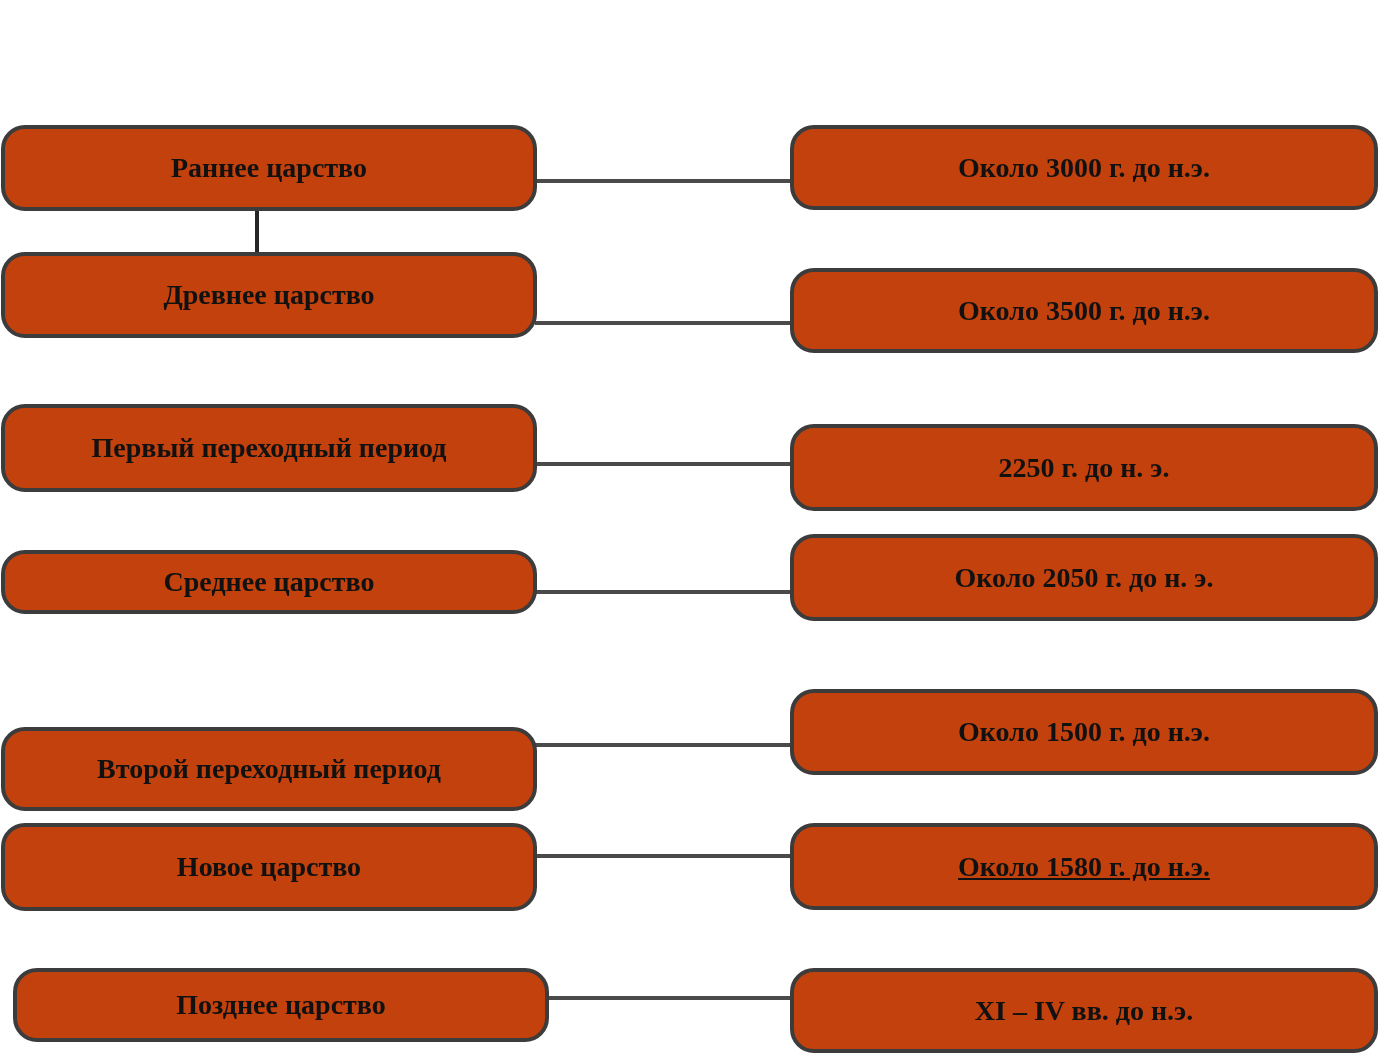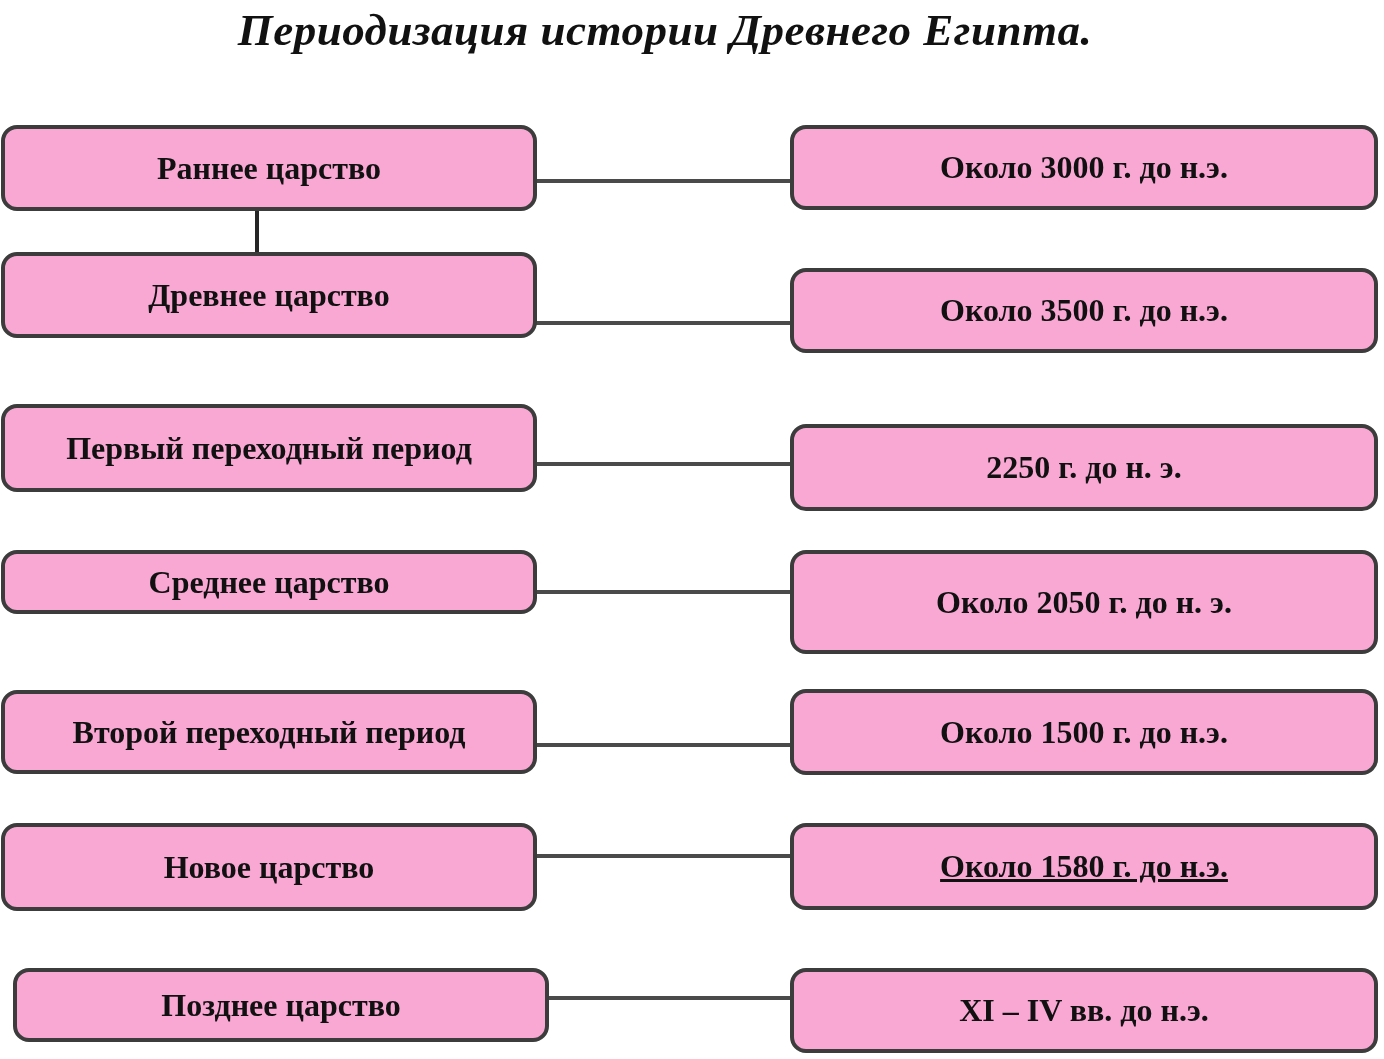--- a/index.html
+++ b/index.html
@@ -26,28 +26,28 @@
     font-size: 45px;
     line-height: 60px;
     font-weight: bold;
     font-style: italic;
     color: var(--text, #111111);
     letter-spacing: 0.5px;
   }
   .box {
     position: absolute;
     box-sizing: border-box;
-    background: #f9a8d4;
+    background: #c2410c;
     border: 4px solid var(--border, #3c3c3c);
-    border-radius: 16px;
+    border-radius: 24px;
     display: flex;
     align-items: center;
     justify-content: center;
     text-align: center;
-    font-size: 32px;
+    font-size: 28px;
     font-weight: bold;
     color: var(--text, #111111);
     padding: 0 12px;
     z-index: 2;
   }
   .box.left  { left: 1px;  width: 536px; }
   .box.right { left: 790px; width: 588px; }
   .hconn {
     position: absolute;
     left: 535px;
@@ -63,21 +63,20 @@
     width: 4px;
     height: 61px;
     background: #262626;
     z-index: 1;
   }
 </style>
 </head>
 <body>
 
 <div class="canvas" style="--bg: #ffffff; --border: #3c3c3c; --line: #4a4a4a; --text: #111111;">
-  <h1 class="title">Периодизация истории Древнего Египта.</h1>
   <div id="rows-container">
       <div class="box left" style="top: 125px; height: 86px;">
         <span>Раннее царство</span>
       </div>
       <div class="hconn" style="top: 179px;"></div>
       <div class="box right" style="top: 125px; height: 85px;">
         <span>Около 3000 г. до н.э.</span>
       </div>
       <div class="box left" style="top: 252px; height: 86px;">
         <span>Древнее царство</span>
@@ -90,24 +89,24 @@
         <span>Первый переходный период</span>
       </div>
       <div class="hconn" style="top: 462px;"></div>
       <div class="box right" style="top: 404px; height: 87px; margin-top: 20px;">
         <span>2250 г. до н. э.</span>
       </div>
       <div class="box left" style="top: 550px; height: 64px;">
         <span>Среднее царство</span>
       </div>
       <div class="hconn" style="top: 590px;"></div>
-      <div class="box right" style="top: 550px; height: 104px;">
+      <div class="box right" style="top: 534px; height: 87px;">
         <span>Около 2050 г. до н. э.</span>
       </div>
-      <div class="box left" style="top: 690px; height: 84px;">
+      <div class="box left" style="top: 727px; height: 84px;">
         <span>Второй переходный период</span>
       </div>
       <div class="hconn" style="top: 743px;"></div>
       <div class="box right" style="top: 689px; height: 86px;">
         <span>Около 1500 г. до н.э.</span>
       </div>
       <div class="box left" style="top: 823px; height: 88px;">
         <span>Новое царство</span>
       </div>
       <div class="hconn" style="top: 854px;"></div>

